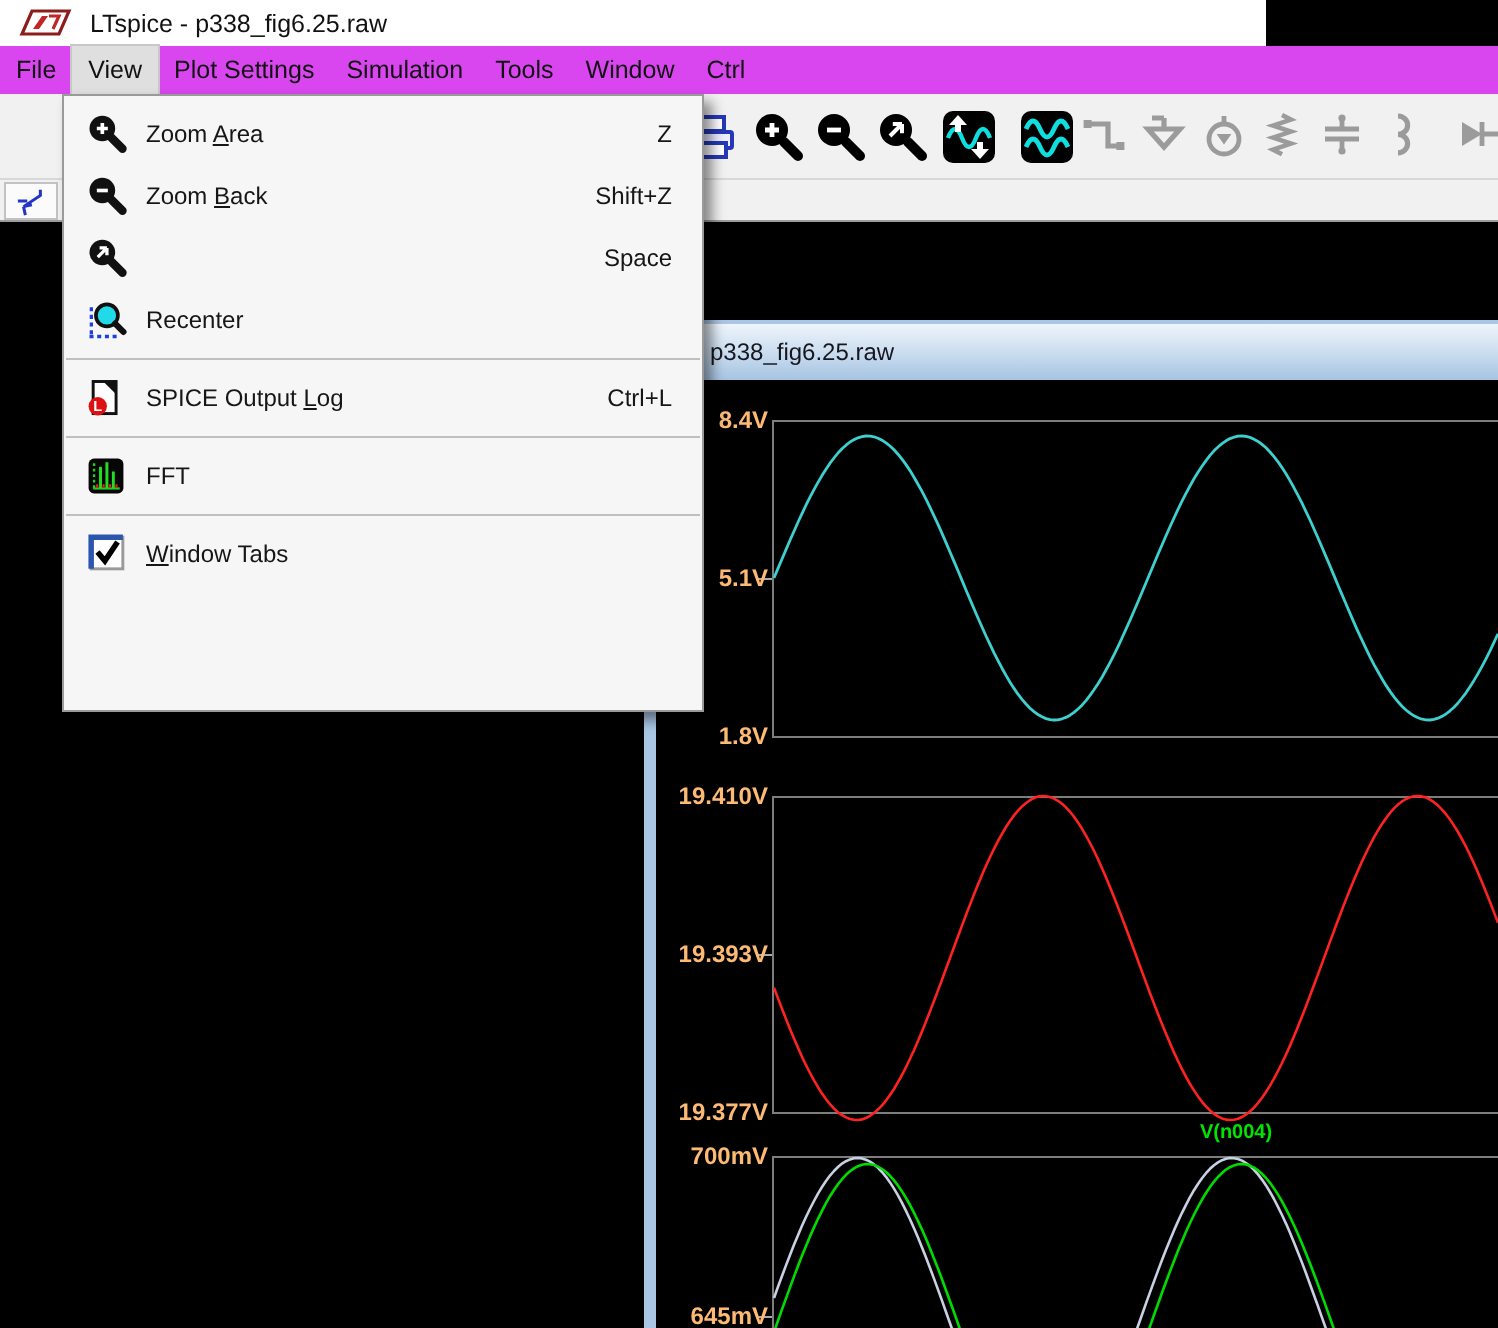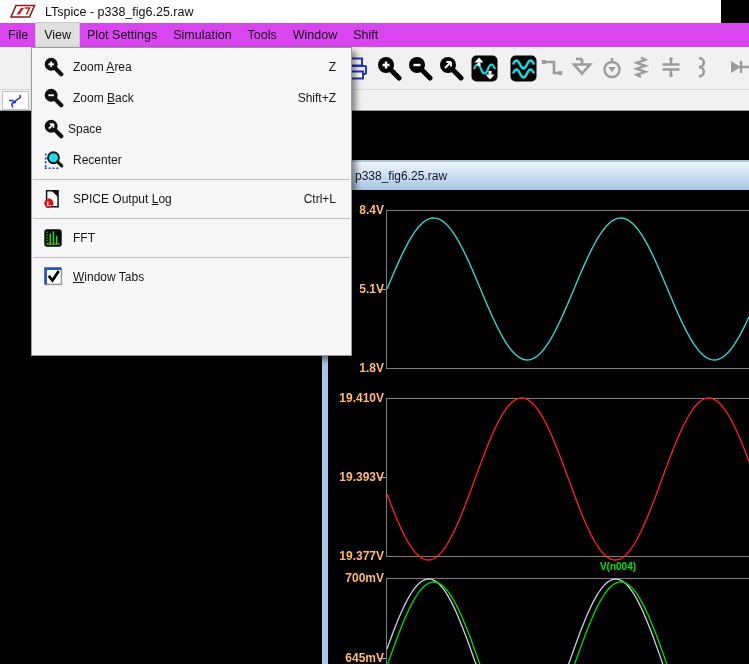--- a/index.html
+++ b/index.html
@@ -1,21 +1,21 @@
 <!DOCTYPE html>
 <html><head>
 <meta charset="utf-8">
 <style>
   html,body{margin:0;padding:0;}
   body{width:749px;height:664px;overflow:hidden;position:relative;background:#000;
        font-family:"Liberation Sans",sans-serif;-webkit-font-smoothing:antialiased;}
   .abs{position:absolute;}
 
   
-  .titlebar{left:0;top:0;width:721px;height:23px;background:#ffffff;display:flex;align-items:center;gap:9px;padding-left:8px;box-sizing:border-box;}
+  .titlebar{left:0;top:0;width:633px;height:23px;background:#ffffff;display:flex;align-items:center;gap:9px;padding-left:8px;box-sizing:border-box;}
   .titlebar .wtitle{font-size:12.5px;color:#111;}
 
   
   .menubar{left:0;top:23px;width:749px;height:24px;background:#d946ef;display:flex;align-items:stretch;font-size:12.5px;color:#111;}
   .menubar .mitem{padding:0 8px;display:flex;align-items:center;cursor:default;}
   .menubar .mitem.open{background:#dfdfdf;outline:1px solid #c8c8c8;}
 
   
   .toolbar{left:0;top:47px;width:749px;height:43px;background:#f1f1f1;border-bottom:1px solid #d8d8d8;box-sizing:border-box;}
   .tbtn{position:absolute;top:7px;width:28px;height:28px;display:flex;align-items:center;justify-content:center;}
@@ -34,21 +34,21 @@
   .plotarea{left:6px;top:30px;width:446px;height:500px;background:#000;}
   .ylab{position:absolute;width:56px;text-align:right;font-size:12px;font-weight:700;color:#fdba74;line-height:14px;}
   .hline{position:absolute;height:1px;background:#7d7d7d;}
   .vline{position:absolute;width:1px;background:#7d7d7d;}
   .tick{position:absolute;height:1px;width:8px;background:#a9a9a9;}
   .trlabel{position:absolute;font-size:10px;font-weight:700;transform:translateX(-50%);}
   .panesvg{position:absolute;overflow:visible;}
 
   
   .dropdown{left:31px;top:47px;width:321px;height:309px;background:#f6f6f6;border:1px solid #9a9a9a;box-shadow:4px 4px 6px rgba(0,0,0,.45);z-index:50;box-sizing:border-box;padding-top:3px;}
-  .drow{height:31px;display:flex;align-items:center;font-size:12px;color:#161616;}
+  .drow{height:31px;display:flex;align-items:center;font-size:12px;color:#161616;justify-content:space-between;}
   .drow .ic{width:30px;margin-left:6px;display:flex;align-items:center;justify-content:center;flex:none;}
   .drow .lbl{margin-left:5px;flex:1;}
   .drow .sc{padding-right:15px;}
   .dsep{height:8px;display:flex;align-items:center;}
   .dsep i{display:block;width:100%;height:1px;background:#bfbfbf;margin:0 1px;}
 </style>
 </head>
 <body>
 
 <div class="abs titlebar">
@@ -62,21 +62,21 @@
   <span class="wtitle">LTspice - p338_fig6.25.raw</span>
 </div>
 
 <div class="abs menubar" id="menubar">
     <div class="mitem">File</div>
     <div class="mitem open">View</div>
     <div class="mitem">Plot Settings</div>
     <div class="mitem">Simulation</div>
     <div class="mitem">Tools</div>
     <div class="mitem">Window</div>
-    <div class="mitem">Shift</div>
+    <div class="mitem">Ctrl</div>
   </div>
 
 <div class="abs toolbar" id="toolbar">
     <div class="tbtn" style="left: 342px;">
       <svg width="26" height="26" viewBox="0 0 26 26">
         <rect x="3" y="11" width="20" height="8" rx="1" fill="#eef" stroke="#2438b8" stroke-width="2"></rect>
         <rect x="7" y="3.5" width="12" height="7" fill="#fff" stroke="#2438b8" stroke-width="2"></rect>
         <rect x="6" y="16.5" width="14" height="7" fill="#fff" stroke="#2438b8" stroke-width="2"></rect>
       </svg>
     </div>

